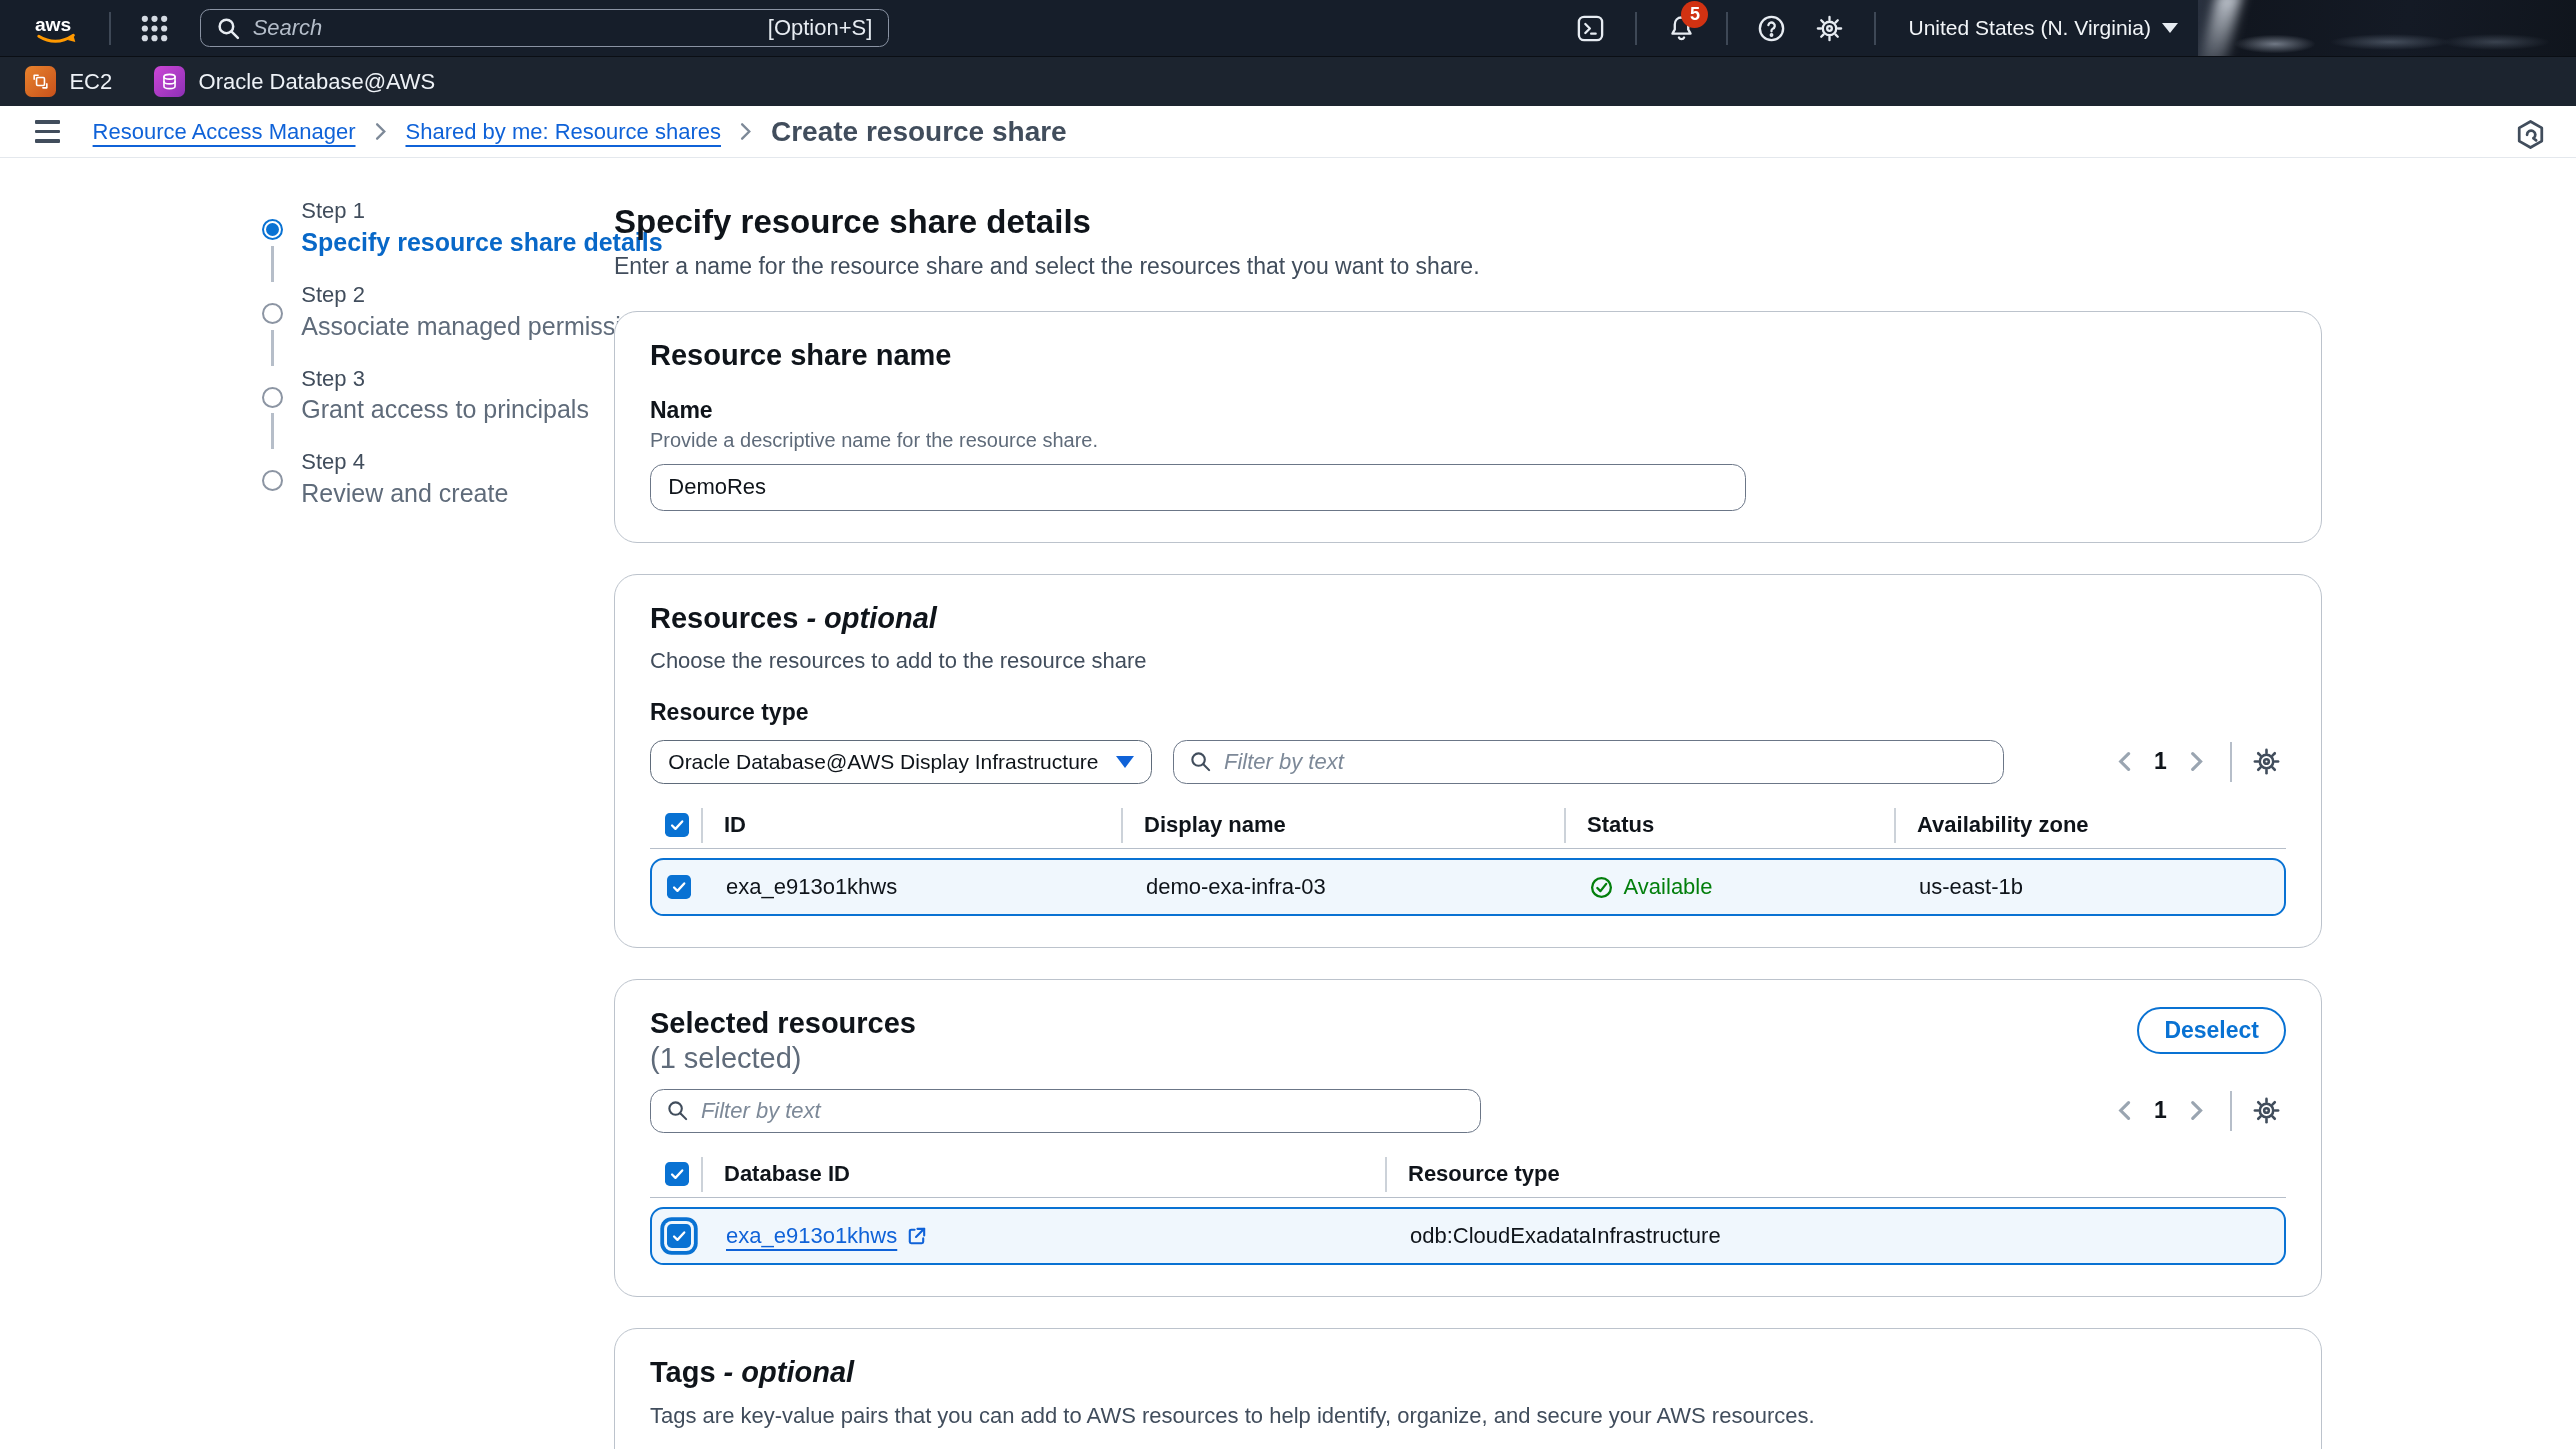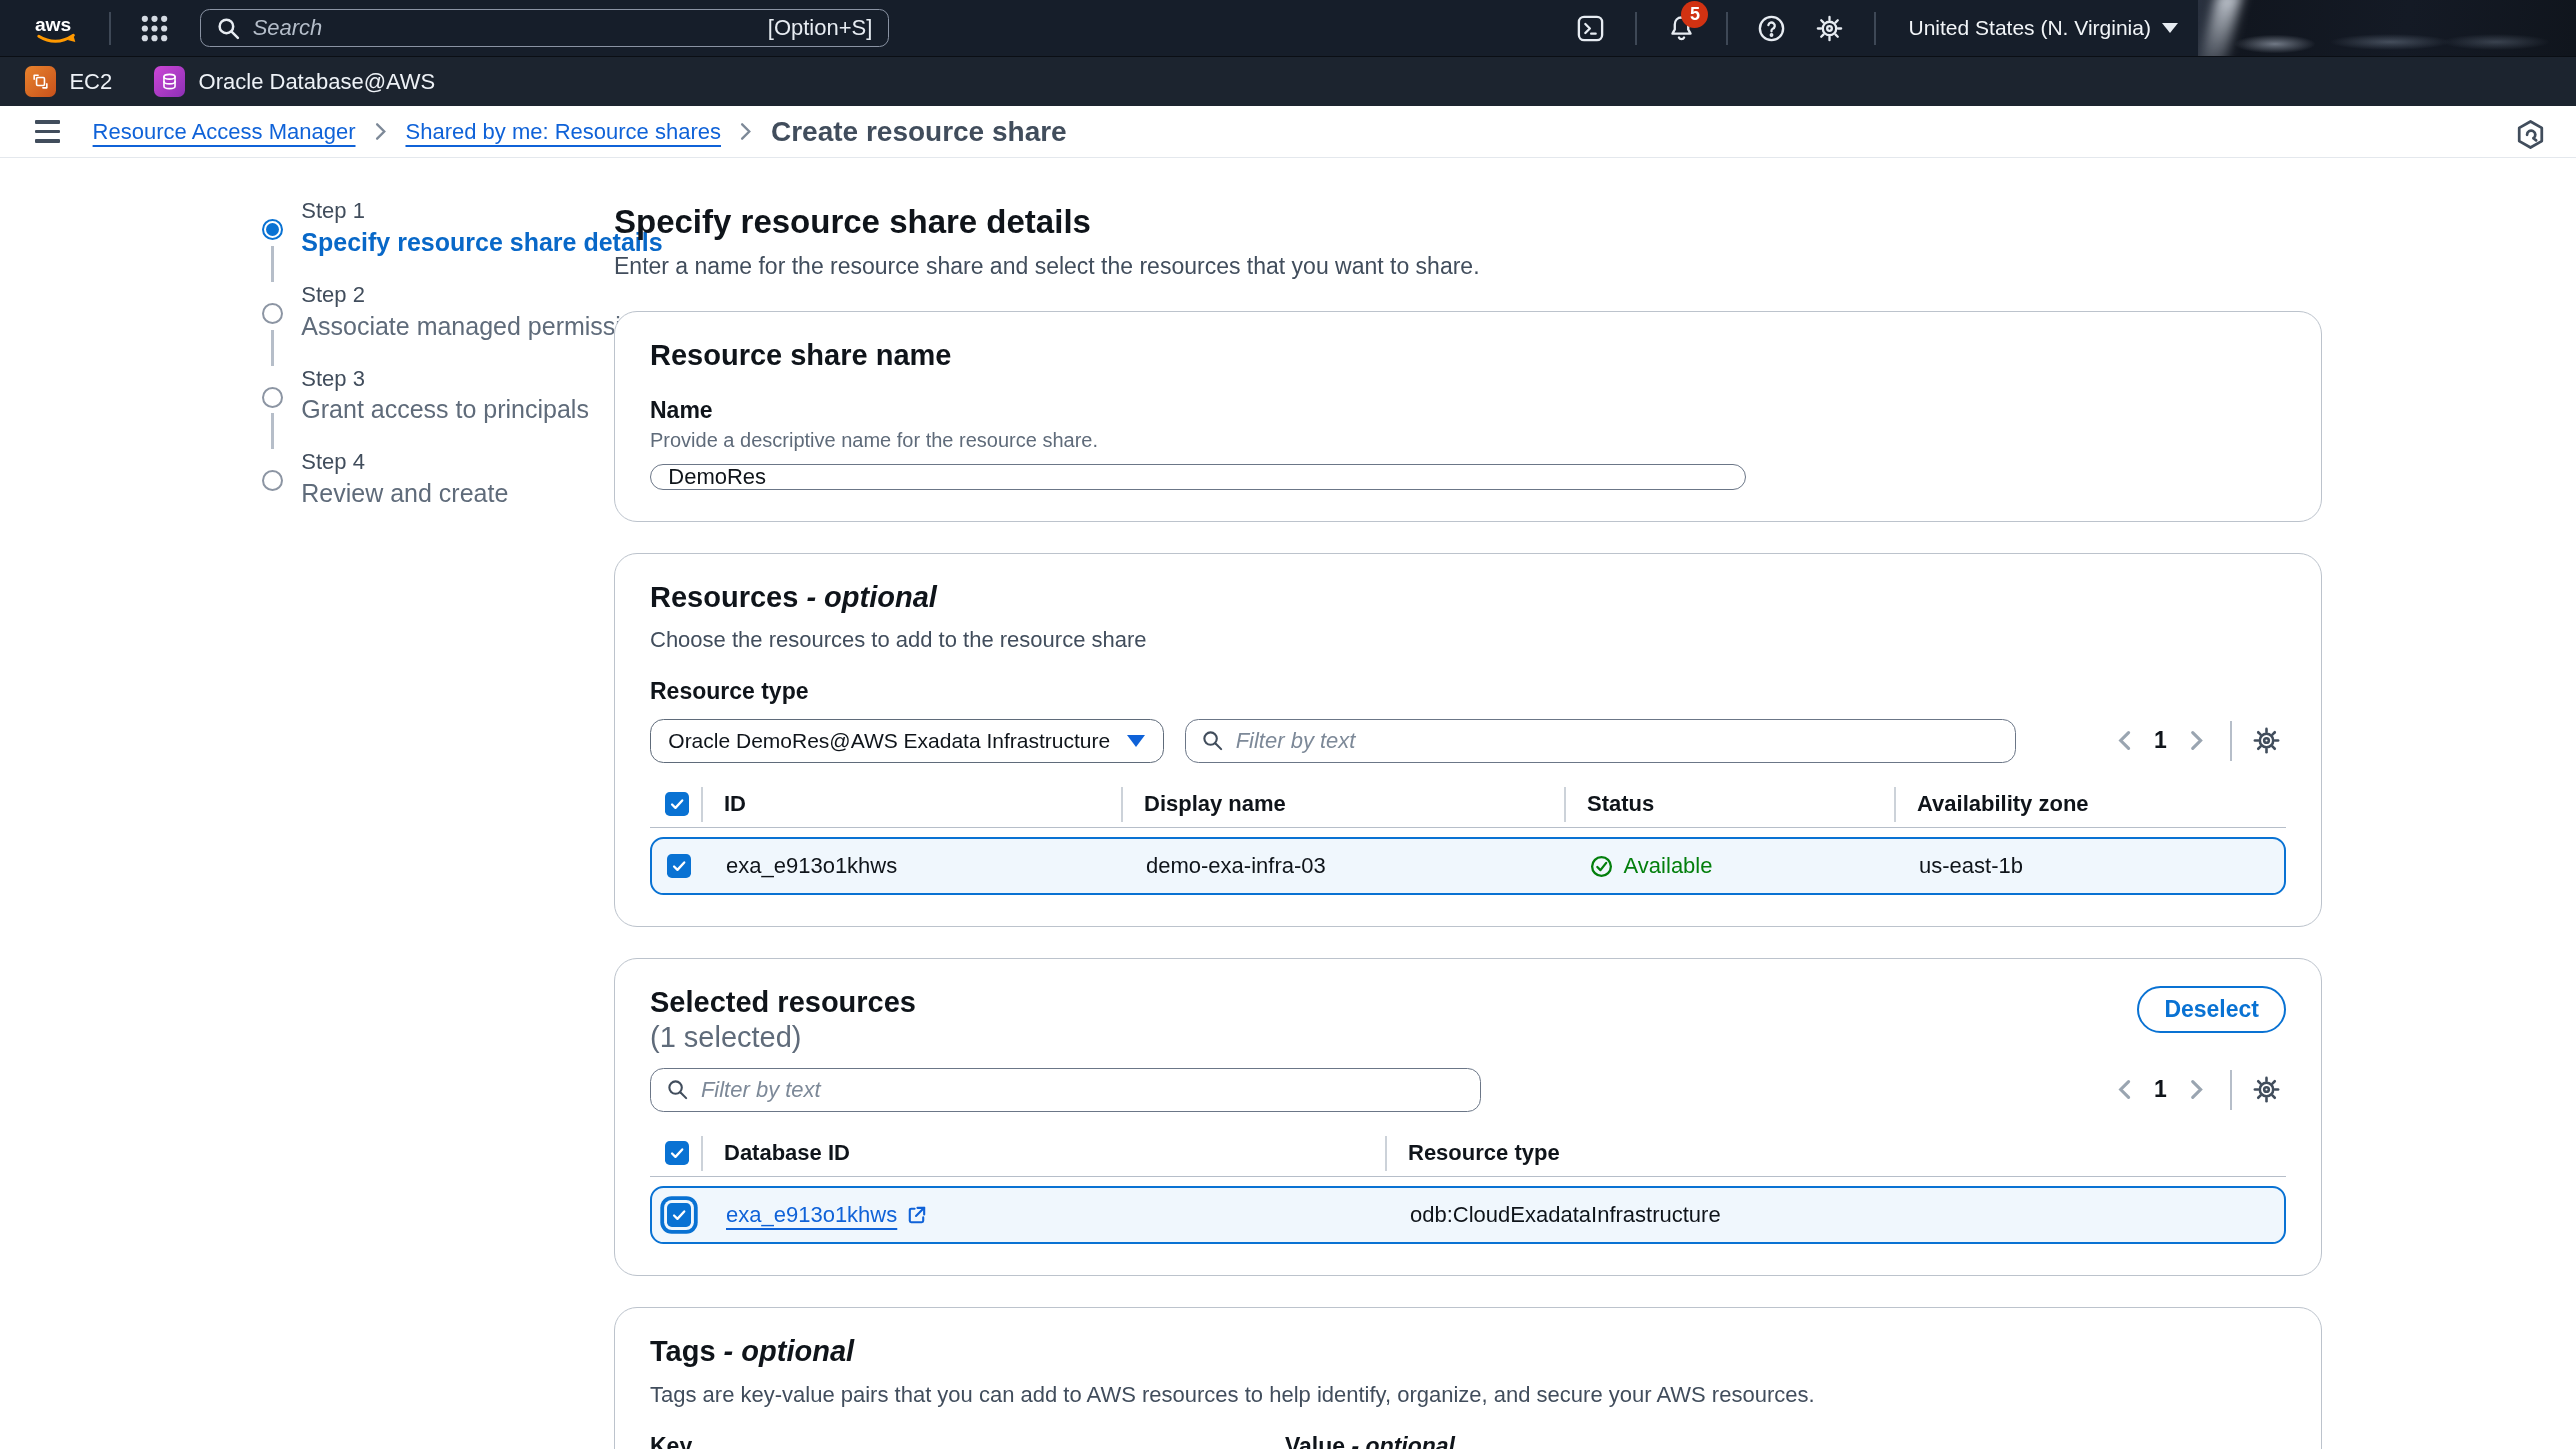--- a/index.html
+++ b/index.html
@@ -105,21 +105,21 @@
     border: 1.9px solid #bcc3cc; border-radius: 23px; background: #fff;
     padding: 27px 35px 31px 35px; margin-top: 31px;
   }
   .panel-title { font-size: 29px; font-weight: 700; color: #0f141a; }
   .opt { font-style: italic; }
   .panel-desc { font-size: 22px; color: #414d5c; margin-top: 13.4px; }
 
   .field-label { font-size: 23px; font-weight: 700; margin-top: 25px; }
   .field-desc { font-size: 20px; color: #5f6b7a; margin-top: 5.8px; }
   .text-input {
-    width: 1096px; height: 26px; margin-top: 11.5px;
+    width: 1096px; height: 47px; margin-top: 11.5px;
     border: 1.9px solid #6b7687; border-radius: 13.4px; padding: 0 17.3px;
     font-size: 22px; color: #0f141a; font-family: inherit; outline: none; display: block;
   }
 
   .controls-row { display: flex; align-items: center; gap: 21px; margin-top: 13.4px; }
   .select-box {
     height: 44px; border: 1.9px solid #5f6b7a; border-radius: 13.4px;
     display: inline-flex; align-items: center; gap: 17.3px; padding: 0 17.3px;
     font-size: 21px; cursor: pointer; white-space: nowrap; background: #fff;
   }
@@ -366,21 +366,21 @@
   <section class="panel">
     <h2 class="panel-title">
       <span>Resources</span>
       <span class="opt">- optional</span>
     </h2>
     <p class="panel-desc">Choose the resources to add to the resource share</p>
     <div class="field-label">Resource type</div>
 
     <div class="controls-row">
       <div class="select-box">
-        <span>Oracle DemoRes@AWS Exadata Infrastructure</span>
+        <span>Oracle Database@AWS Display Infrastructure</span>
         <span class="caret-blue"></span>
       </div>
       <div class="filter-box filter-wide">
         <span>
           <svg width="23" height="23" viewBox="0 0 24 24" fill="none" stroke="#414d5c" stroke-width="2.2" stroke-linecap="round">
             <circle cx="10" cy="10" r="6.5"></circle>
               <line x1="15.2" y1="15.2" x2="21" y2="21"></line>
           </svg>
         </span>
         <input type="text" placeholder="Filter by text" style="">

